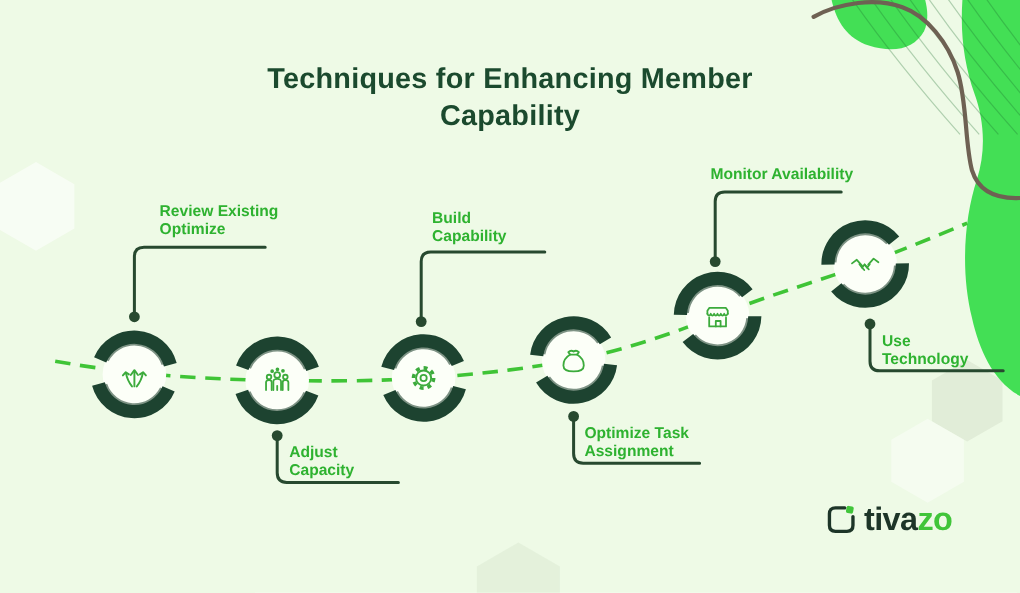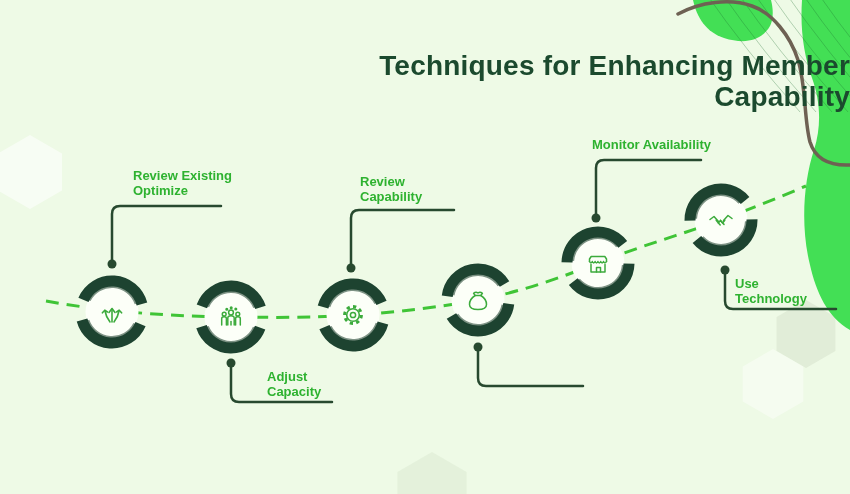--- a/index.html
+++ b/index.html
@@ -3,22 +3,22 @@
 <meta charset="utf-8">
 <style>
   html,body{margin:0;padding:0;}
   .stage{
     position:relative; width:850px; height:494px; overflow:hidden;
     background:#eefae6;
     font-family:"Liberation Sans", sans-serif;
   }
   .title{
     position:absolute; left:0; right:0; top:50px;
-    text-align:right; color:#1b4a2e; font-weight:bold;
-    font-size:28px; line-height:31px; letter-spacing:.2px;
+    text-align:center; color:#1b4a2e; font-weight:bold;
+    font-size:24px; line-height:31px; letter-spacing:.2px;
   }
   .diagram-svg{position:absolute; left:0; top:0;}
   .step-label{
     position:absolute; color:#2eb230; font-weight:bold;
     font-size:13px; line-height:15px; white-space:nowrap;
   }
   .step-label span{display:block;}
   .logo{
     position:absolute; left:689px; top:414px; height:38px;
     display:flex; align-items:center; gap:7px;
@@ -171,30 +171,41 @@
 
   <div class="title">
     <span>Techniques for Enhancing Member</span><br>
     <span>Capability</span>
   </div>
 
   <div class="step-label" style="left:133px; top:168px;">
     <span>Review Existing</span>
     <span>Optimize</span>
   </div>
-  <div class="step-label" style="left:241px; top:369px;margin-left:26px;">
+  <div class="step-label" style="left:241px; top:369px;">
     <span>Adjust</span>
     <span>Capacity</span>
   </div>
   <div class="step-label" style="left:360px; top:174px;">
-    <span>Review</span>
+    <span>Build</span>
     <span>Capability</span>
+  </div>
+  <div class="step-label" style="left:487px; top:353px;">
+    <span>Optimize Task</span>
+    <span>Assignment</span>
   </div>
   <div class="step-label" style="left:592px; top:137px;">
     <span>Monitor Availability</span>
   </div>
   <div class="step-label" style="left:735px; top:276px;">
     <span>Use</span>
     <span>Technology</span>
   </div>
 
+  <div class="logo">
+    <svg width="24" height="24" viewBox="0 0 24 24">
+      <path d="M15,2.2 L7.2,2.2 Q2.2,2.2 2.2,7.2 L2.2,16.8 Q2.2,21.8 7.2,21.8 L16.8,21.8 Q21.8,21.8 21.8,16.8 L21.8,9.5" fill="none" stroke="#1d3528" stroke-width="2.8" stroke-linecap="round"></path>
+      <rect x="16.2" y="0.8" width="6" height="6" rx="1.6" fill="#41c53a" transform="rotate(10 19.2 3.8)"></rect>
+    </svg>
+    <div class="logo-text"><span class="dark">tiva</span><span class="green">zo</span></div>
+  </div>
 
 </div>
 
 </body></html>

